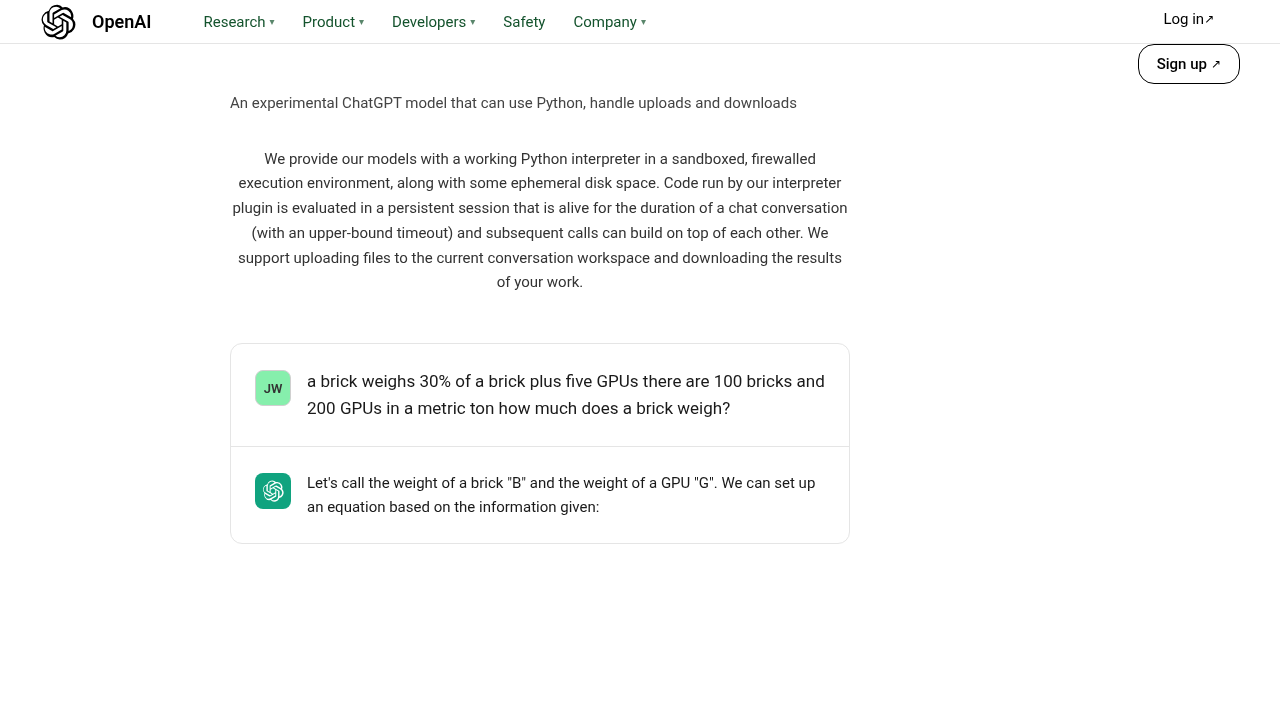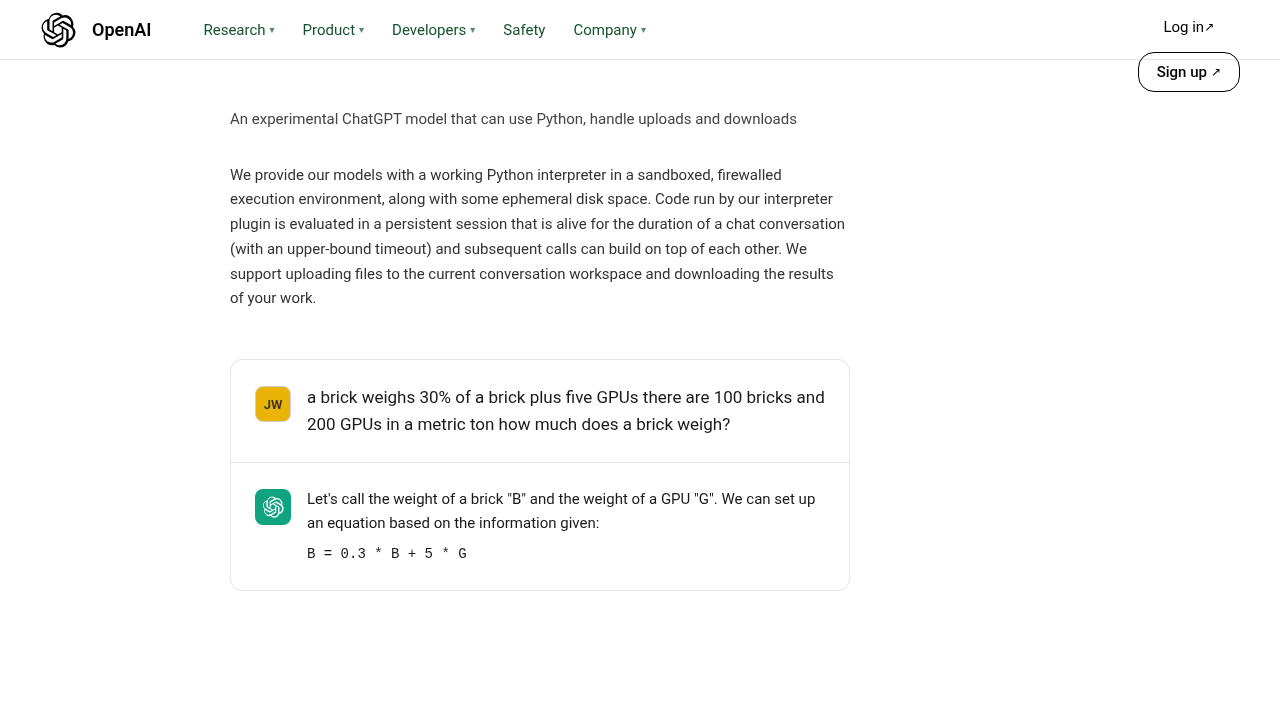--- a/index.html
+++ b/index.html
@@ -15,21 +15,21 @@
       width: 1280px;
       min-height: 720px;
       overflow-x: hidden;
     }
 
     
     nav {
       display: flex;
       align-items: center;
       padding: 0 40px;
-      height: 60px;
+      height: 44px;
       border-bottom: 1px solid #e5e5e5;
     }
 
     .nav-logo {
       display: flex;
       align-items: center;
       gap: 8px;
       margin-right: 40px;
       text-decoration: none;
       color: #000;
@@ -144,20 +144,21 @@
       color: #444;
       line-height: 1.5;
     }
 
     .page-description {
       font-size: 15px;
       color: #333;
       line-height: 1.65;
       margin-top: 24px;
       max-width: 620px;
+      text-align: center;
     }
 
     
     .chat-container {
       margin-top: 48px;
       border: 1px solid #e5e5e5;
       border-radius: 12px;
       max-width: 620px;
       overflow: hidden;
     }
@@ -180,21 +181,21 @@
       display: flex;
       align-items: center;
       justify-content: center;
       font-size: 13px;
       font-weight: 600;
       flex-shrink: 0;
       margin-top: 2px;
     }
 
     .avatar-user {
-      background: #eab308;
+      background: #86efac;
       border: 1px solid #d0d0d0;
       color: #333;
     }
 
     .avatar-ai {
       background: #10a37f;
       color: #fff;
     }
 
     .avatar-ai-inner {
@@ -291,17 +292,16 @@
 
     <div class="chat-message">
       <div class="avatar avatar-ai">
 
         <svg class="avatar-ai-inner" viewBox="0 0 41 41" fill="none" xmlns="http://www.w3.org/2000/svg">
           <path d="M37.532 16.87a9.963 9.963 0 0 0-.856-8.184 10.078 10.078 0 0 0-10.855-4.835 9.964 9.964 0 0 0-6.211-3.054 10.079 10.079 0 0 0-9.617 6.981 9.964 9.964 0 0 0-6.694 4.836 10.079 10.079 0 0 0 1.24 11.817 9.965 9.965 0 0 0 .856 8.185 10.079 10.079 0 0 0 10.855 4.835 9.965 9.965 0 0 0 6.211 3.054 10.079 10.079 0 0 0 9.617-6.981 9.967 9.967 0 0 0 6.695-4.837 10.079 10.079 0 0 0-1.241-11.818zM22.498 37.886a7.474 7.474 0 0 1-4.799-1.735c.061-.033.168-.091.237-.134l7.964-4.6a1.294 1.294 0 0 0 .655-1.134V19.054l3.366 1.944a.12.12 0 0 1 .066.092v9.299a7.505 7.505 0 0 1-7.49 7.496zM6.392 31.006a7.471 7.471 0 0 1-.894-5.023c.06.036.162.099.237.141l7.964 4.6a1.297 1.297 0 0 0 1.308 0l9.724-5.614v3.888a.12.12 0 0 1-.048.103l-8.051 4.649a7.504 7.504 0 0 1-10.24-2.744zM4.297 13.62A7.469 7.469 0 0 1 8.2 10.333c0 .068-.004.19-.004.274v9.201a1.294 1.294 0 0 0 .654 1.132l9.723 5.614-3.366 1.944a.12.12 0 0 1-.114.012L7.044 23.86a7.504 7.504 0 0 1-2.747-10.24zm27.658 6.437l-9.724-5.615 3.367-1.943a.121.121 0 0 1 .114-.012l8.048 4.648a7.498 7.498 0 0 1-1.158 13.528v-9.476a1.293 1.293 0 0 0-.647-1.13zm3.35-5.043c-.059-.037-.162-.099-.236-.141l-7.965-4.6a1.298 1.298 0 0 0-1.308 0l-9.723 5.614v-3.888a.12.12 0 0 1 .048-.103l8.05-4.645a7.497 7.497 0 0 1 11.135 7.763zm-21.063 6.929l-3.367-1.944a.12.12 0 0 1-.065-.092v-9.299a7.497 7.497 0 0 1 12.293-5.756 6.94 6.94 0 0 0-.236.134l-7.965 4.6a1.294 1.294 0 0 0-.654 1.132l-.006 11.225zm1.829-3.943l4.33-2.501 4.332 2.497v4.998l-4.331 2.5-4.331-2.5V18z" fill="white"></path>
         </svg>
       </div>
       <div class="message-code">
         <p>Let's call the weight of a brick "B" and the weight of a GPU "G". We can set up an equation based on the information given:</p>
-        <p class="equation">B = 0.3 * B + 5 * G</p>
       </div>
     </div>
   </div>
 </main>
 
 </body></html>

